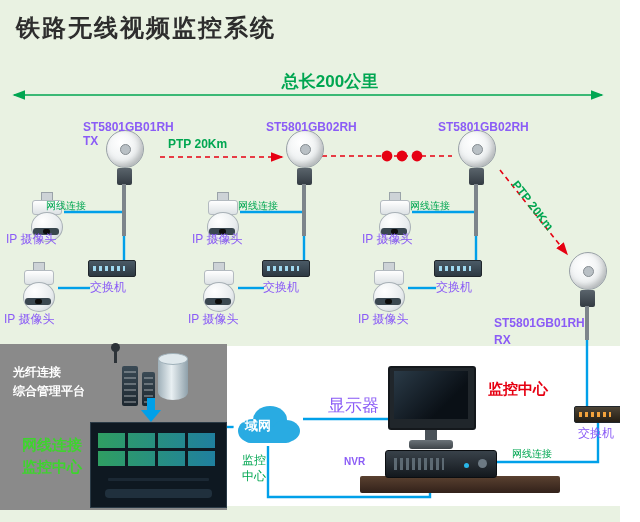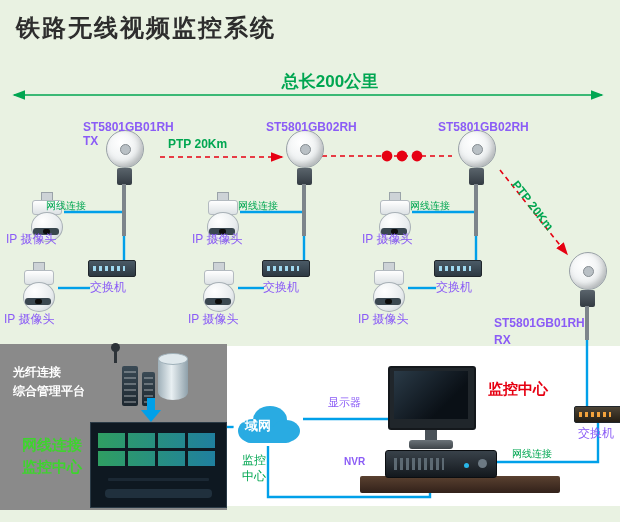--- a/index.html
+++ b/index.html
@@ -264,21 +264,21 @@
         <ellipse cx="21" cy="29" rx="15" ry="12"></ellipse>
         <ellipse cx="38" cy="18" rx="17" ry="14"></ellipse>
         <ellipse cx="54" cy="29" rx="14" ry="11"></ellipse>
         <rect x="11" y="25" width="51" height="16" rx="8"></rect>
       </g>
     </svg>
     <div class="txt">广域网</div>
   </div>
   <div class="lbl green wrap2" style="left:242px;top:452px">监控中心</div>
 
-  <div class="lbl" style="left:328px;top:396px;font-size:11px">显示器</div>
+  <div class="lbl" style="left:328px;top:396px;font-size:17px">显示器</div>
   <div class="lbl red b" style="left:488px;top:380px;font-size:15px">监控中心</div>
 
   <div class="node monitor">
     <div class="frame"></div>
     <div class="screen"></div>
     <div class="neck"></div>
     <div class="base"></div>
   </div>
 
   <div class="node sw orange" style="left:574px;top:406px;width:50px"></div>

